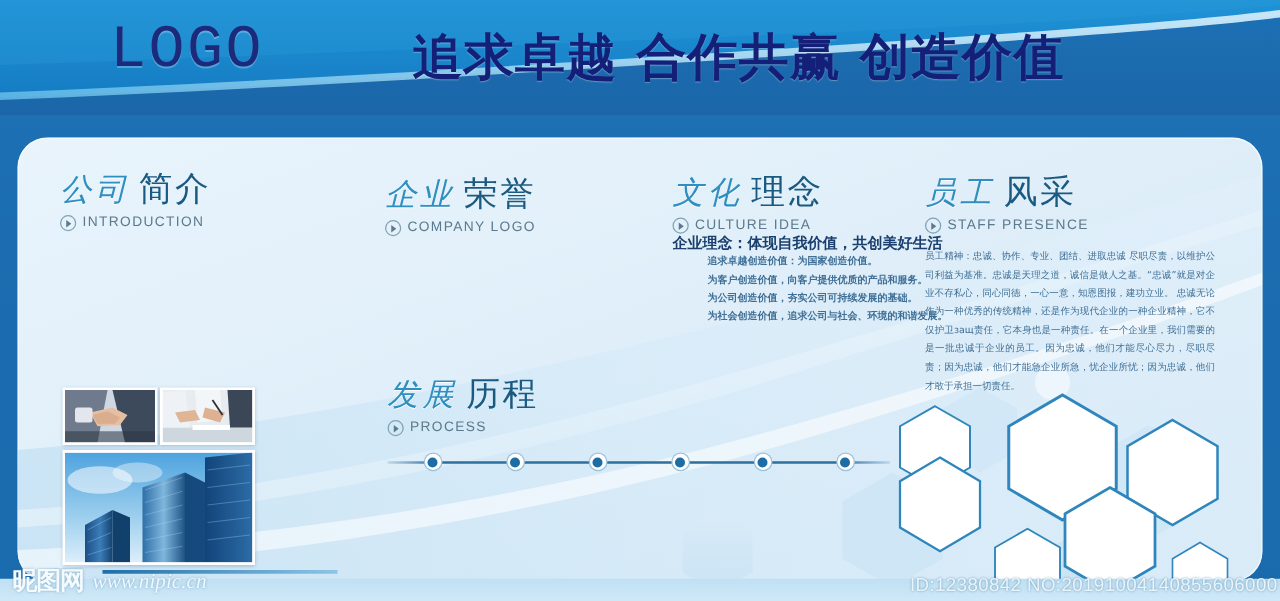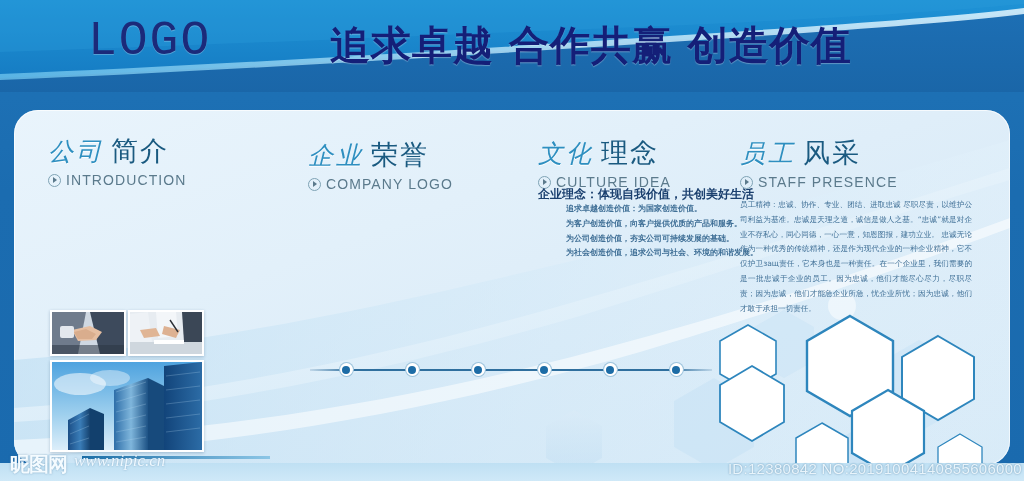--- a/index.html
+++ b/index.html
@@ -33,22 +33,22 @@
   .panel .bgwave{position:absolute;left:0;top:0;}
 
   
   .sec{position:absolute;z-index:5;}
   .sec .cn{white-space:nowrap;line-height:1;}
   .sec .cn .brush{font-family:"DejaVu Sans","Liberation Sans",sans-serif;
                   font-size:25px;color:#2e8fc0;font-style:italic;letter-spacing:3px;
                   text-shadow:0 1px 0 rgba(255,255,255,.9);}
   .sec .cn .solid{font-family:Liberation Sans, sans-serif;
                   font-size:27px;color:#1a5a80;margin-left:7px;letter-spacing:2px;}
-  .sec .en{margin-top:7px;font-size:14px;color:#5b7a8c;letter-spacing:1.1px;
-           display:flex;align-items:center;white-space:nowrap;}
+  .sec .en{margin-top:7px;font-size:11px;color:#5b7a8c;letter-spacing:1.1px;
+           display:flex;align-items:flex-start;white-space:nowrap;}
   .sec .en .play{display:inline-block;width:11px;height:11px;border-radius:50%;
                  border:1px solid #7fa3b5;margin-right:5px;position:relative;flex:0 0 auto;}
   .sec .en .play:after{content:"";position:absolute;left:3.5px;top:2.5px;
                  border-left:4px solid #5b7a8c;border-top:3px solid transparent;
                  border-bottom:3px solid transparent;}
 
   
   .btext{position:absolute;z-index:5;color:#3f6f96;font-size:8px;line-height:1.85;
          font-family:"DejaVu Sans","Liberation Sans",sans-serif;}
   .culture-title{position:absolute;z-index:5;font-size:12px;font-weight:bold;color:#1a3f6e;
@@ -67,21 +67,21 @@
   .tl-line{position:absolute;left:0;top:6px;height:1.5px;width:100%;
            background:linear-gradient(90deg,rgba(30,90,140,.15),#2f6f9e 10%,#2f6f9e 90%,rgba(30,90,140,.15));}
   .tl-dot{position:absolute;top:0;width:13px;height:13px;border-radius:50%;
           background:#fff;box-shadow:0 0 0 1px #9cc3dc;}
   .tl-dot:after{content:"";position:absolute;left:2.5px;top:2.5px;width:8px;height:8px;
           border-radius:50%;background:#1c6ca6;}
 
   
   .footer-bar{position:absolute;left:0;bottom:0;width:1024px;height:18px;z-index:8;
               background:linear-gradient(180deg,#bfe0f3,#cfe9f8);}
-  .wm{position:absolute;left:10px;bottom:3px;z-index:12;display:flex;align-items:flex-start;}
+  .wm{position:absolute;left:10px;bottom:3px;z-index:12;display:flex;align-items:center;}
   .wm-cn{font-size:20px;font-weight:bold;color:#f4fbff;letter-spacing:-1px;
          font-family:"DejaVu Sans","Liberation Sans",sans-serif;
          text-shadow:0 0 2px rgba(60,110,150,.55);}
   .wm-url{font-size:17px;font-style:italic;color:#eef8ff;margin-left:7px;
           font-family:"Liberation Serif","DejaVu Serif",serif;
           text-shadow:0 0 2px rgba(60,110,150,.55);}
   .wm-rule{position:absolute;left:82px;bottom:22px;width:188px;height:3px;z-index:12;
            background:linear-gradient(90deg,#1d6fa8,#8cc6e6);}
   .idno{position:absolute;right:2px;bottom:4px;z-index:12;font-size:15px;color:#e8f4fb;
         letter-spacing:.3px;font-family:"Liberation Sans","DejaVu Sans",sans-serif;
@@ -187,20 +187,29 @@
       <div class="cn">
         <span class="brush">员工</span><span class="solid">风采</span>
       </div>
       <div class="en">
         <span class="play"></span>
         <span>STAFF PRESENCE</span>
       </div>
     </div>
     <div class="staff-text" style="left:726px;top:88px;">员工精神：忠诚、协作、专业、团结、进取忠诚 尽职尽责，以维护公司利益为基准。忠诚是天理之道，诚信是做人之基。“忠诚”就是对企业不存私心，同心同德，一心一意，知恩图报，建功立业。 忠诚无论作为一种优秀的传统精神，还是作为现代企业的一种企业精神，它不仅护卫защ责任，它本身也是一种责任。在一个企业里，我们需要的是一批忠诚于企业的员工。因为忠诚，他们才能尽心尽力，尽职尽责；因为忠诚，他们才能急企业所急，忧企业所忧；因为忠诚，他们才敢于承担一切责任。</div>
 
+    <div class="sec" style="left:296px;top:192px;">
+      <div class="cn">
+        <span class="brush">发展</span><span class="solid">历程</span>
+      </div>
+      <div class="en">
+        <span class="play"></span>
+        <span>PROCESS</span>
+      </div>
+    </div>
 
     <div class="timeline" id="timeline" style="left:296px;top:253px;width:402px;">
       <div class="tl-line"></div>
     <div class="tl-dot" style="left: 29.5px;"></div>
         <div class="tl-dot" style="left: 95.5px;"></div>
         <div class="tl-dot" style="left: 161.5px;"></div>
         <div class="tl-dot" style="left: 227.5px;"></div>
         <div class="tl-dot" style="left: 293.5px;"></div>
         <div class="tl-dot" style="left: 359.5px;"></div>
       </div>

